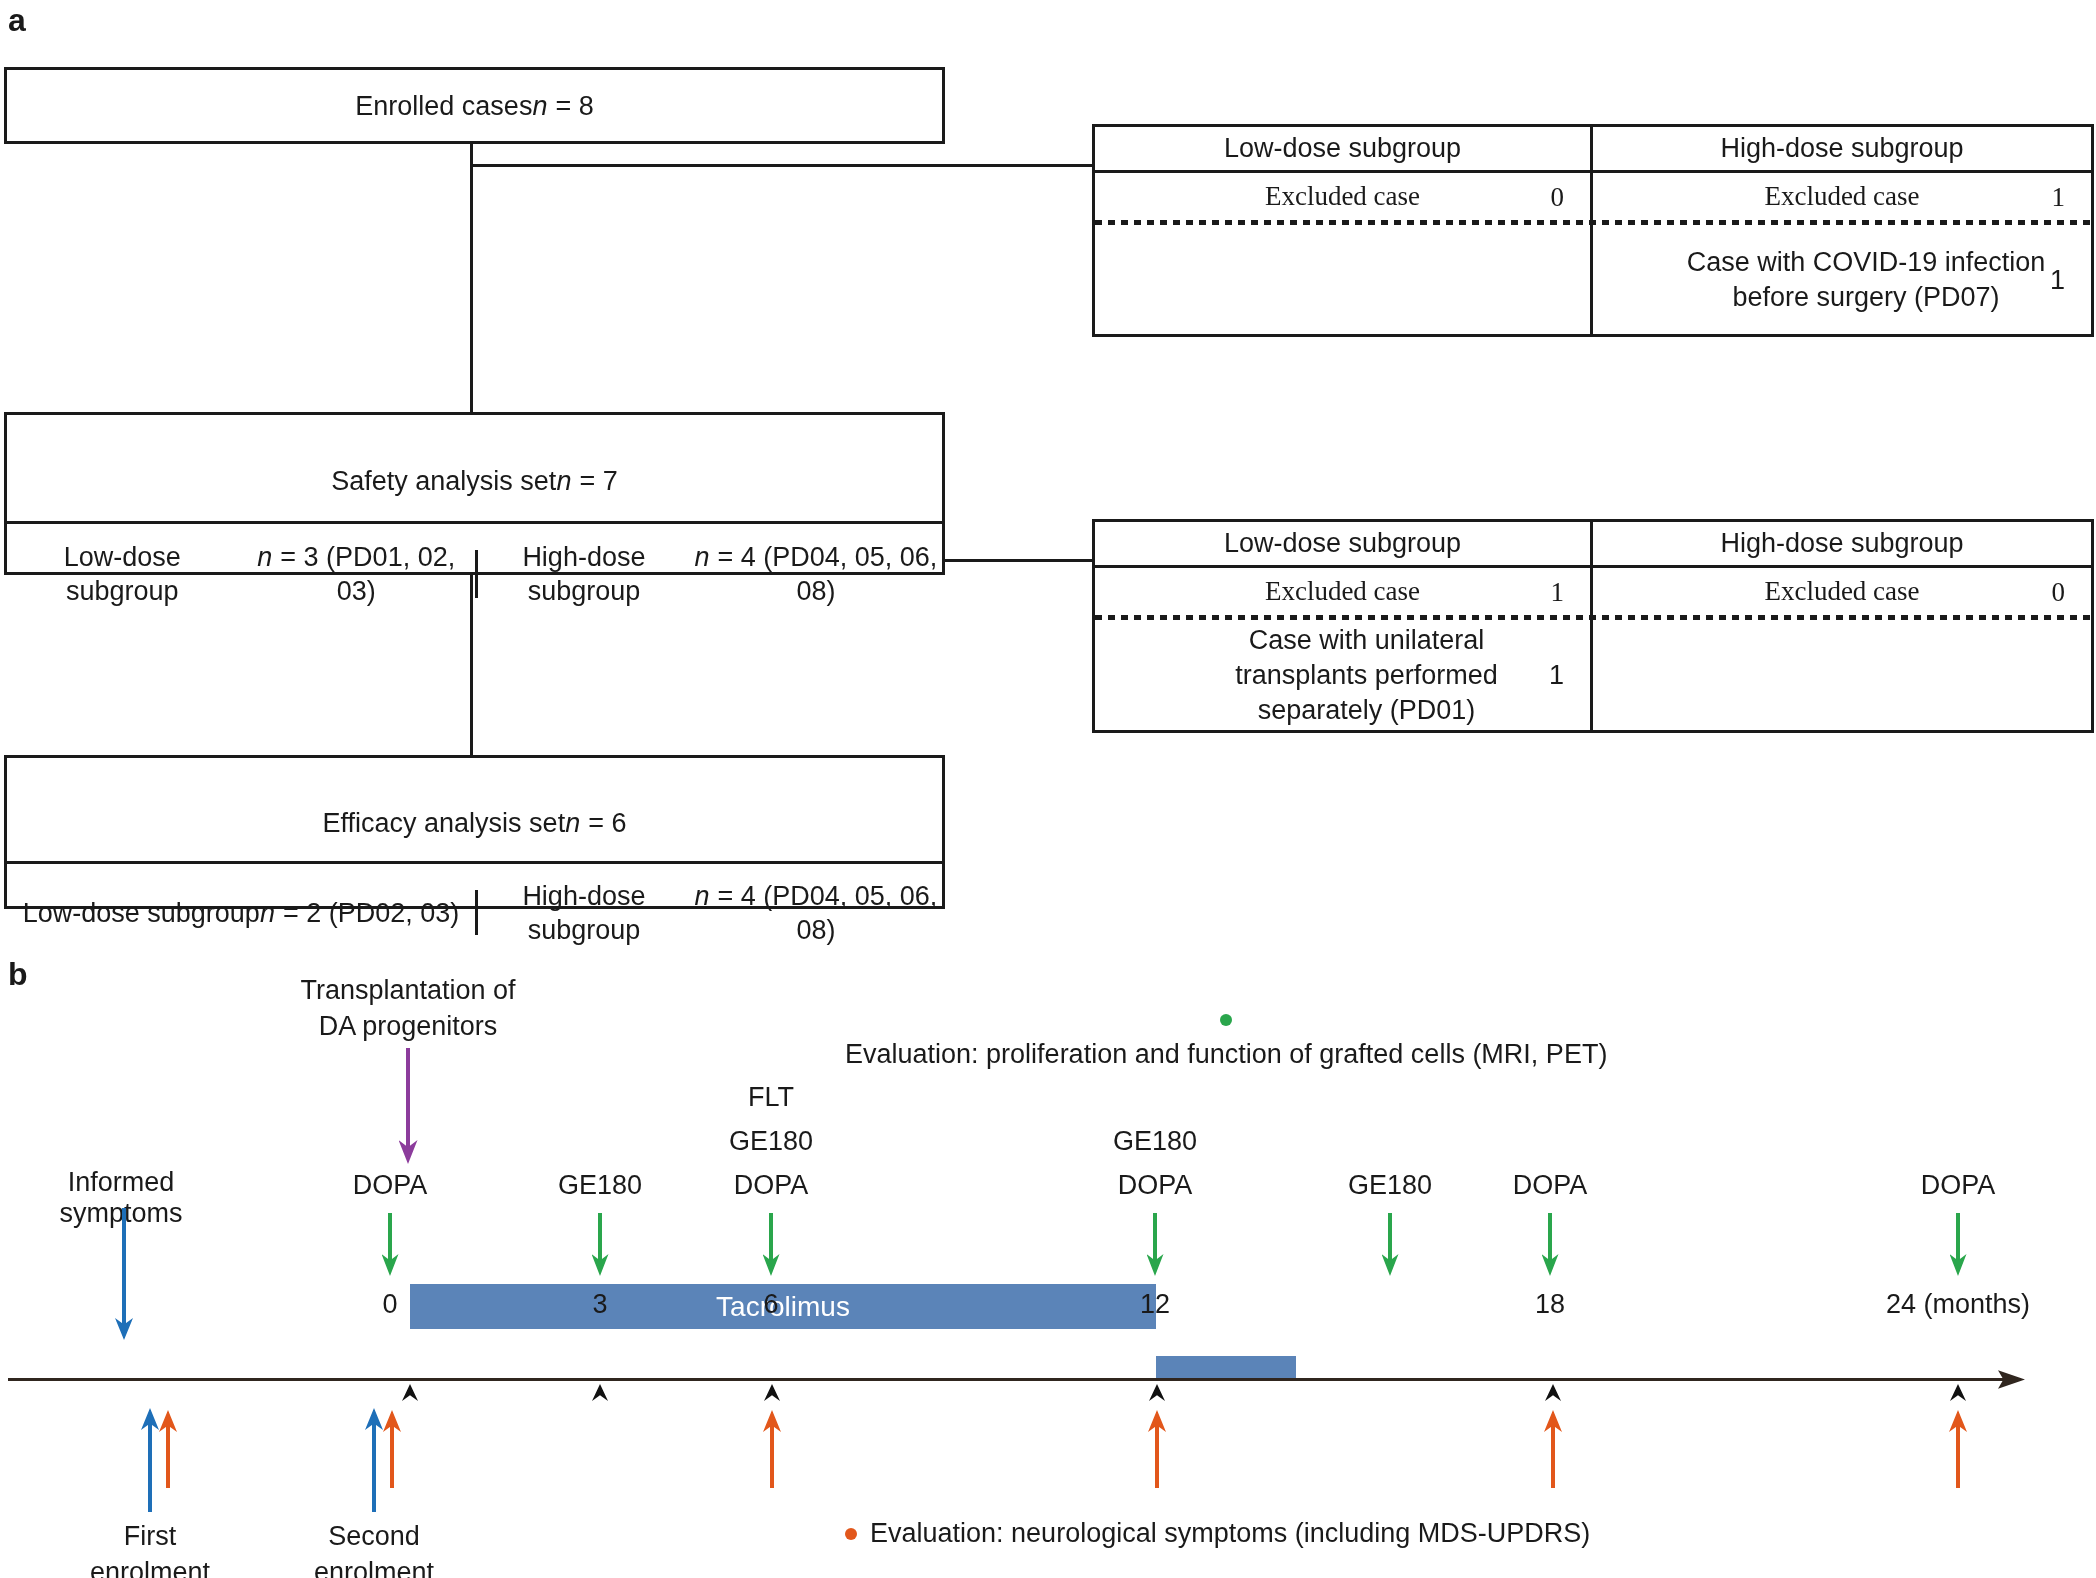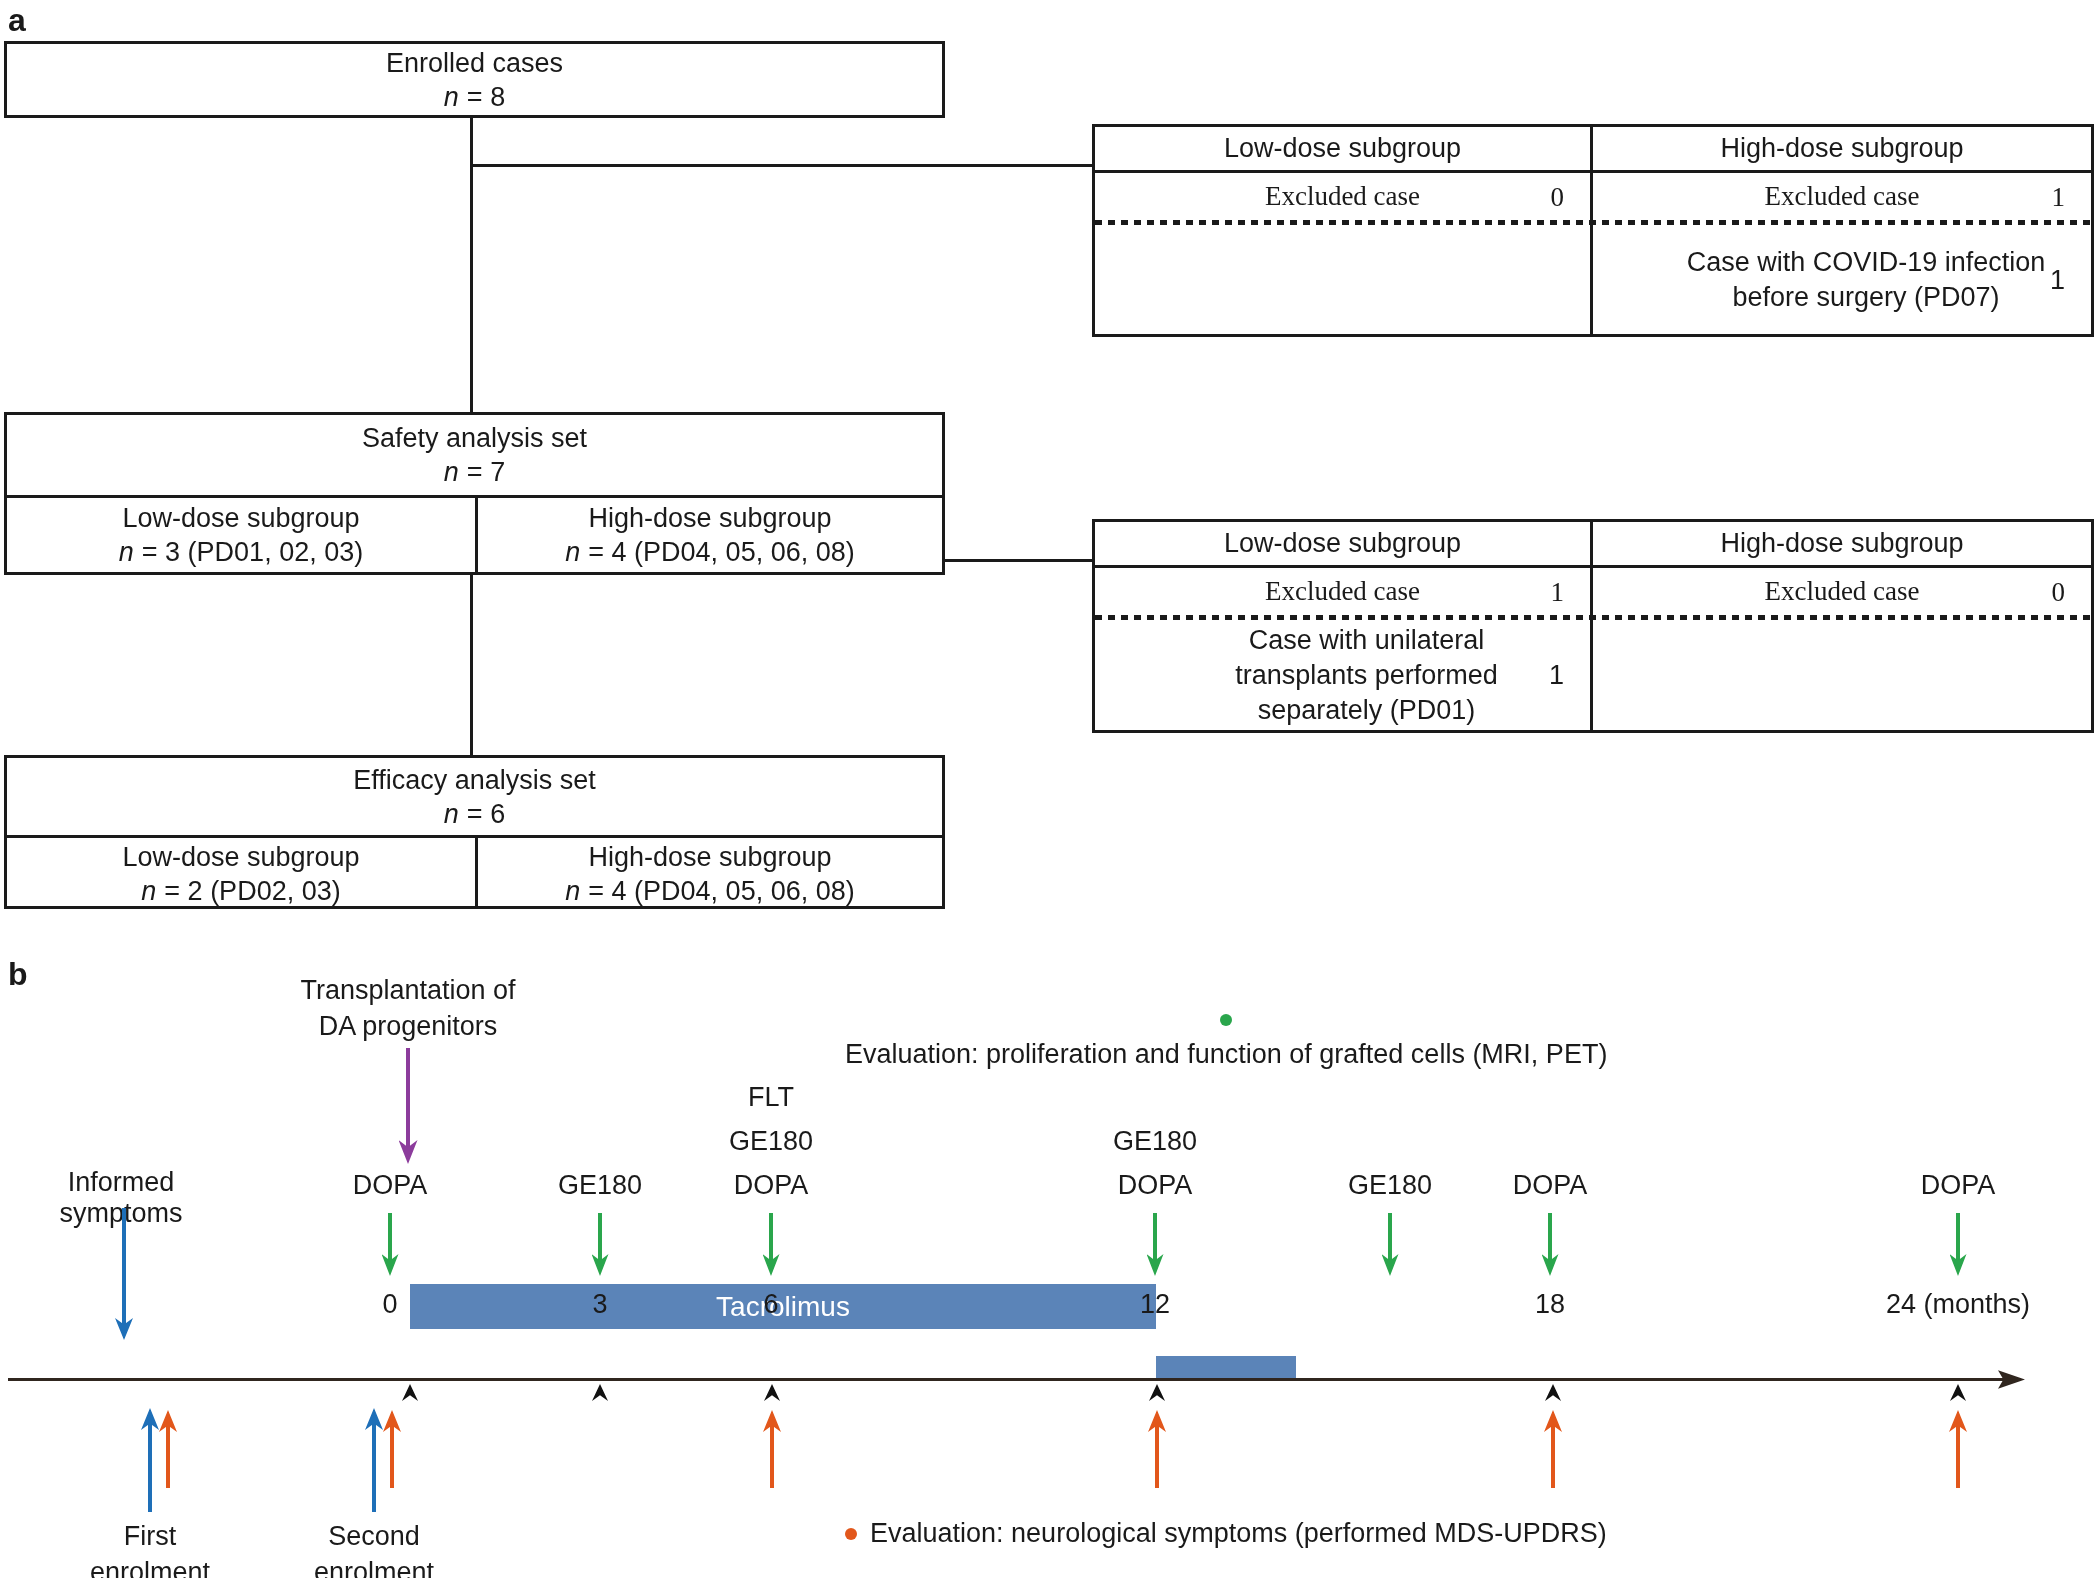--- a/index.html
+++ b/index.html
@@ -4,21 +4,21 @@
 <style>
   html,body{margin:0;padding:0;background:#fff;}
   #canvas{
     position:relative;width:2096px;height:1578px;background:#ffffff;
     font-family:"Liberation Sans","DejaVu Sans",sans-serif;
     color:#1a1a1a;font-size:27px;overflow:hidden;
   }
   .abs{position:absolute;}
   .panel-label{font-weight:bold;font-size:32px;}
   .box{position:absolute;border:3px solid #1a1a1a;box-sizing:border-box;background:#fff;}
-  .center-col{display:flex;flex-direction:column;align-items:center;justify-content:center;text-align:center;}
+  .center-col{display:flex;flex-direction:row;align-items:center;justify-content:center;text-align:center;margin-top:26px;}
   .bline{line-height:34px;}
   .nline i{font-style:italic;margin-right:8px;}
   .hline,.vline{position:absolute;background:#1a1a1a;}
   .exc-table{position:absolute;border:3px solid #1a1a1a;box-sizing:border-box;display:flex;background:#fff;}
   .exc-col{position:relative;width:50%;height:100%;}
   .exc-col.first{border-right:3px solid #1a1a1a;box-sizing:border-box;}
   .exc-header{height:43px;border-bottom:3px solid #1a1a1a;display:flex;align-items:center;justify-content:center;text-align:center;}
   .exc-row{position:relative;height:47px;display:flex;align-items:center;justify-content:center;font-family:Liberation Serif, serif;}
   .exc-count{position:absolute;right:26px;top:50%;transform:translateY(-50%);}
   .exc-reason{position:absolute;left:0;right:0;top:98px;bottom:0;display:flex;align-items:center;justify-content:center;padding-left:48px;}
@@ -153,21 +153,21 @@
 
   <div class="abs" style="left:5px;top:1167px;width:232px;text-align:center;">Informed symptoms</div>
 
   <div class="legend" style="left:845px;top:1014px;flex-direction:column;">
     <span class="legend-dot" id="legend-dot-imaging" style="background: rgb(42, 166, 76);"></span>
     <span>Evaluation: proliferation and function of grafted cells (MRI, PET)</span>
   </div>
 
   <div class="legend" style="left:845px;top:1518px;">
     <span class="legend-dot" id="legend-dot-neuro" style="background: rgb(226, 87, 27);"></span>
-    <span>Evaluation: neurological symptoms (performed MDS-UPDRS)</span>
+    <span>Evaluation: neurological symptoms (including MDS-UPDRS)</span>
   </div>
 
   <div class="tacro-bar" style="left:410px;top:1284px;width:746px;height:45px;">
     <span>Tacrolimus</span>
   </div>
   <div class="tacro-step" style="left:1156px;top:1356px;width:140px;height:23px;"></div>
 
   <div class="hline" style="left:8px;top:1378px;width:2004px;height:3px;background:#30261f;"></div>
   <div class="axis-head" style="left:1998px;top:1368px;"></div>
 

